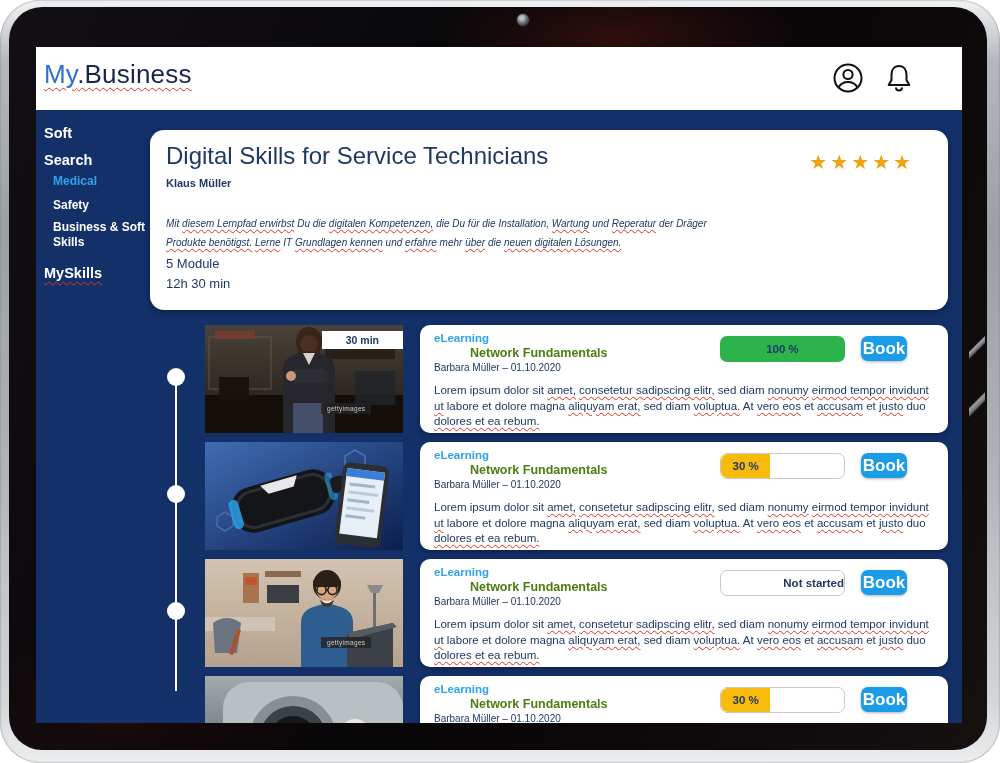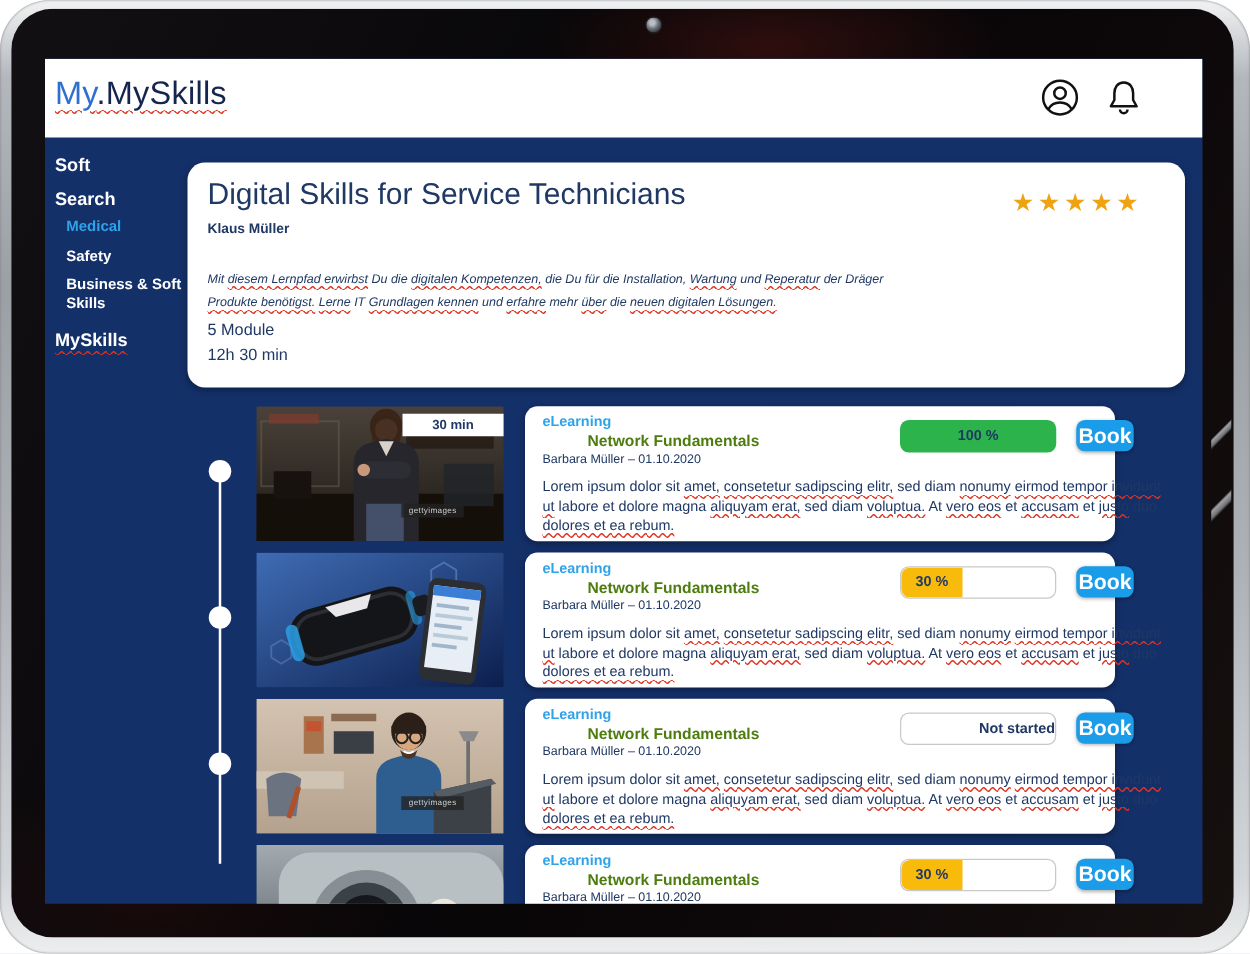--- a/index.html
+++ b/index.html
@@ -68,21 +68,21 @@
   .tl-line { position:absolute; left:139px; top:330px; width:2px; height:314px; background:#ffffff; }
   .tl-dot { position:absolute; left:131px; width:18px; height:18px; border-radius:50%; background:#ffffff; }
 
   
   .thumb { position:absolute; left:169px; width:198px; height:108px; overflow:hidden; cursor:pointer; }
   .thumb svg { display:block; }
   .badge { position:absolute; right:0; top:6px; background:#ffffff; color:#1f3864;
     font-size:10.5px; font-weight:bold; padding:3px 24px; }
   .wm { position:absolute; left:116px; top:78px; background:rgba(35,35,35,.78); color:#cfcfcf;
     font-size:6.5px; padding:2px 6px; letter-spacing:.3px; }
-  .ccard { position:absolute; left:384px; width:472px; height:108px; background:#ffffff;
+  .ccard { position:absolute; left:384px; width:528px; height:108px; background:#ffffff;
     border-radius:10px; box-shadow:0 2px 5px rgba(0,0,0,.35); }
   .r0 { top:278px; } .r1 { top:395px; } .r2 { top:512px; } .r3 { top:629px; }
   .cat { position:absolute; left:14px; top:7px; font-size:11.5px; font-weight:bold; color:#2ea3ea; }
   .ctitle { position:absolute; left:14px; top:21px; font-size:12.5px; font-weight:bold; color:#4d7c0f;padding-left:36px; }
   .cauthor { position:absolute; left:14px; top:37px; font-size:10px; color:#1f3864; }
   .clorem { position:absolute; left:14px; top:58px; width:498px; font-size:11.5px; line-height:15.5px; color:#1f3864; }
   .progress { position:absolute; left:300px; top:11px; width:125px; height:26px; border-radius:7px;
     font-size:11.5px; font-weight:bold; color:#1f3864; overflow:hidden; }
   .progress.done { background:#2cb34b; display:flex; align-items:center; justify-content:center; }
   .progress.partial, .progress.none { background:#ffffff; border:1px solid #c9c9c9; }
@@ -100,21 +100,21 @@
 <div class="tablet">
   <div class="bezel"></div>
   <div class="cam"></div>
   <div class="side-btn b1"></div>
   <div class="side-btn b2"></div>
 
   <div class="screen">
 
     <div class="appbar">
       <div class="logo">
-        <span class="p1">My</span><span class="p2">.MySkills</span>
+        <span class="p1">My</span><span class="p2">.Business</span>
       </div>
       <svg class="ic-profile" width="34" height="34" viewBox="0 0 34 34">
         <circle cx="17" cy="17" r="13.5" fill="none" stroke="#111" stroke-width="2"></circle>
         <circle cx="17" cy="13.5" r="4.6" fill="none" stroke="#111" stroke-width="2"></circle>
         <path d="M7.5 26.5 a11 11 0 0 1 19 0" fill="none" stroke="#111" stroke-width="2"></path>
       </svg>
       <svg class="ic-bell" width="34" height="34" viewBox="0 0 34 34">
         <path d="M17 5 c-5 0 -7.5 4 -7.5 8.5 v5.5 l-2.8 5 h20.6 l-2.8 -5 v-5.5 c0 -4.5 -2.5 -8.5 -7.5 -8.5 z" fill="none" stroke="#111" stroke-width="2" stroke-linejoin="round"></path>
         <path d="M14 26.5 a3 3 0 0 0 6 0" fill="none" stroke="#111" stroke-width="2"></path>
       </svg>

